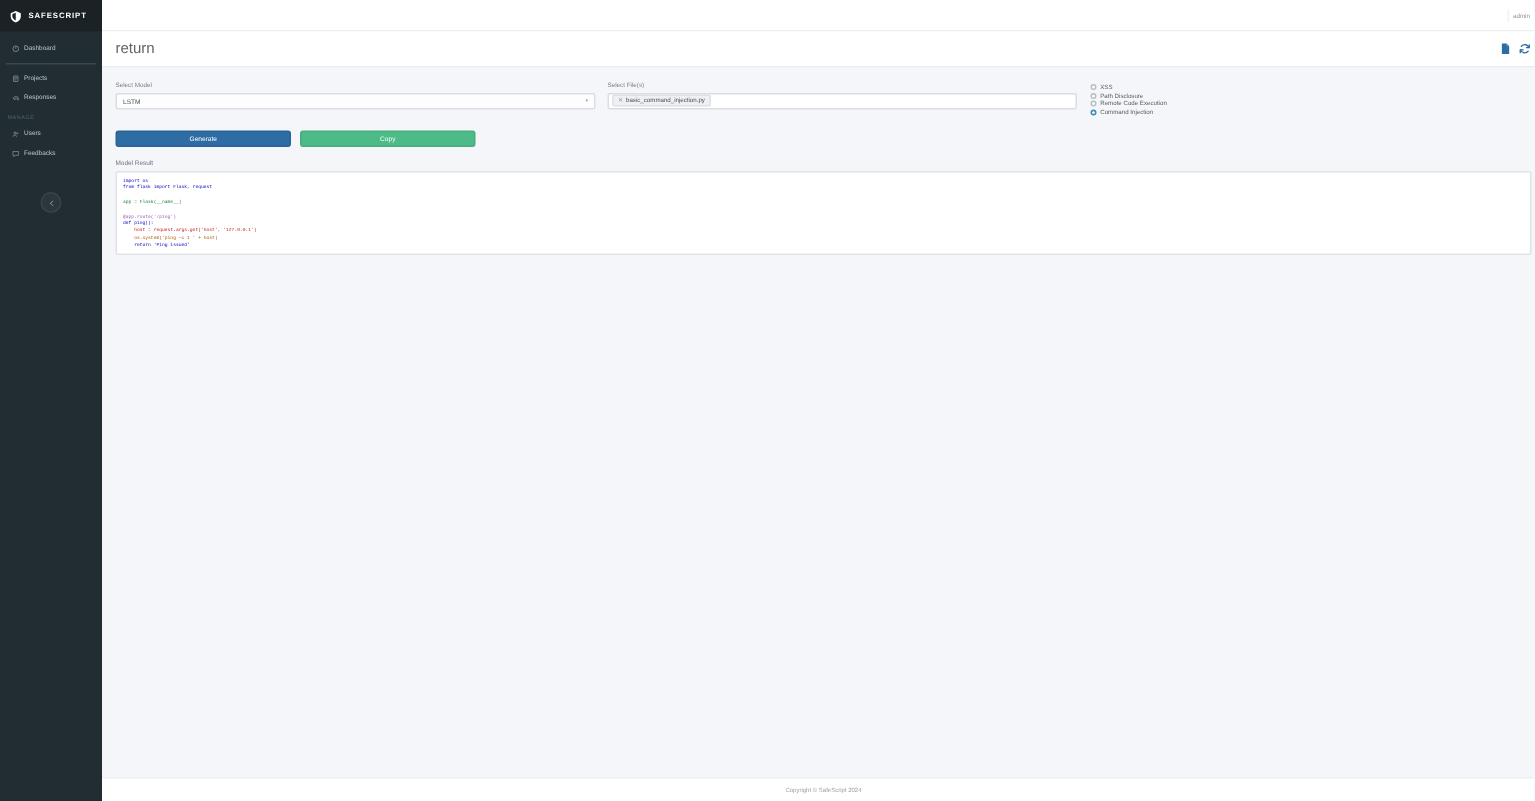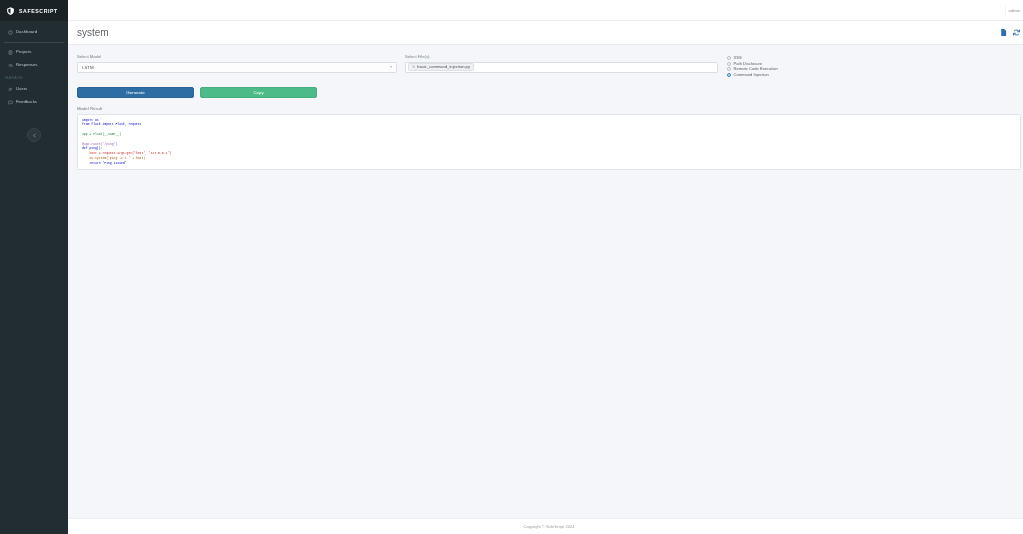--- a/index.html
+++ b/index.html
@@ -223,21 +223,21 @@
 
   <section class="main">
 
     <div class="topbar">
       <div class="user-menu">
         <span>admin</span>
       </div>
     </div>
 
     <div class="page-head">
-      <h1 class="page-title">system</h1>
+      <h1 class="page-title">return</h1>
     </div>
 
     <div class="action-icons">
       <svg viewBox="0 0 24 24">
         <path d="M6 2.5 h8 l5 5 v14 H6 Z" fill="#2e6da4"></path>
         <path d="M14 2.5 v5 h5" fill="#5a93c0"></path>
       </svg>
       <svg viewBox="0 0 24 24">
         <path d="M20 5 v5 h-5" fill="none" stroke="#2e6da4" stroke-width="2.4" stroke-linecap="round" stroke-linejoin="round"></path>
         <path d="M4 19 v-5 h5" fill="none" stroke="#2e6da4" stroke-width="2.4" stroke-linecap="round" stroke-linejoin="round"></path>

